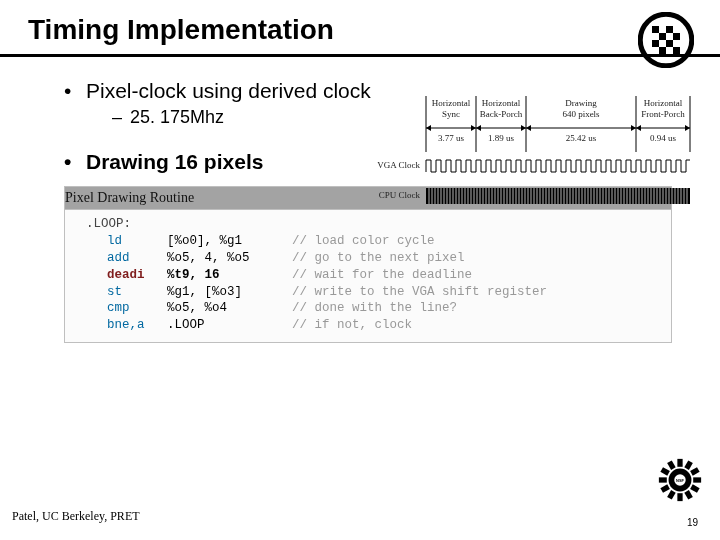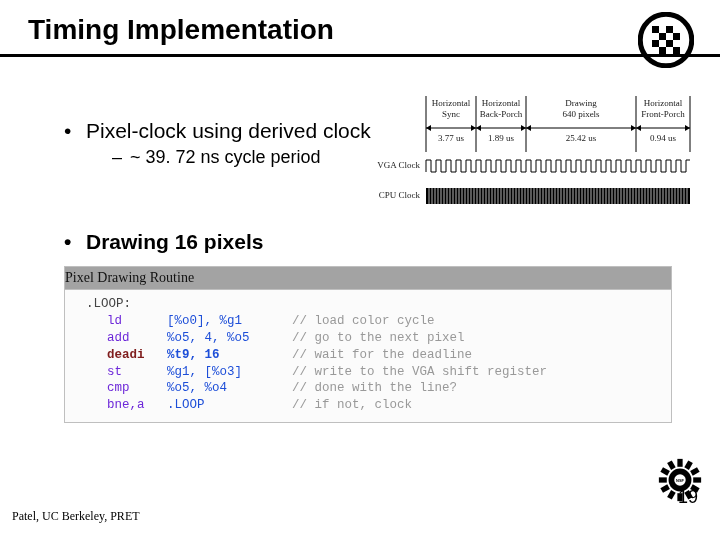--- a/index.html
+++ b/index.html
@@ -39,21 +39,21 @@
     top: 12px;
     right: 26px;
     width: 56px;
     height: 56px;
   }
   .content {
     padding: 22px 0 0 36px;
     font-size: 21px;
     color: #000;
   }
-  .bullet { list-style: none; margin-top: 40px; }
+  .bullet { list-style: none; }
   .bullet > li {
     position: relative;
     padding-left: 22px;
     margin-bottom: 4px;
   }
   .bullet > li::before {
     content: "•";
     position: absolute;
     left: 0;
     top: 0;
@@ -99,38 +99,38 @@
     border-bottom: 1px solid #bfbfbf;
     padding: 3px 0;
     background: #a3a3a3;
   }
   .code-body {
     padding: 6px 12px 8px 12px;
     white-space: pre;
     line-height: 1.35;
   }
   .code-body .label { color: #444; margin-left: 9px; }
-  .code-body .op { color: #6d28d9; display:inline-block; width:60px;}
+  .code-body .op { color: #0369a1; display:inline-block; width:60px;}
   .code-body .bold { color:#7f1d1d; font-weight:bold;}
-  .code-body .arg { color:#1d4ed8; display:inline-block; width:110px;}
+  .code-body .arg { color:#000000; display:inline-block; width:110px;}
   .code-body .cm { color:#999; }
   .footer-left {
     position: absolute;
     left: 12px;
     bottom: 16px;
     font-family: Liberation Serif, serif;
     font-size: 12px;
     color: #000;
   }
   .footer-right {
     position: absolute;
     right: 22px;
-    bottom: 32px;
+    bottom: 12px;
     font-family: Arial, Helvetica, sans-serif;
-    font-size: 18px;
+    font-size: 10px;
     color: #000;
   }
   .gear-logo {
     position: absolute;
     right: 18px;
     bottom: 38px;
     width: 44px;
     height: 44px;
   }
 </style>
@@ -157,21 +157,21 @@
       <rect x="12.5" y="37.5" width="12.5" height="12.5" fill="#000"></rect>
       <rect x="37.5" y="37.5" width="12.5" height="12.5" fill="#000"></rect>
     </g>
   </svg>
 
   <div class="content">
     <ul class="bullet">
       <li>
         <span>Pixel-clock using derived clock</span>
         <ul class="sub">
-          <li>~ 39. 72 ns cycle period</li>
+          <li>25. 175Mhz</li>
         </ul>
       </li>
     </ul>
   </div>
 
   <svg class="timing-diagram" viewBox="0 0 322 120">
     <g font-family="Georgia, serif" font-size="9" fill="#222">
 
       <g id="seg0">
         <line x1="52" y1="32" x2="102" y2="32" stroke="#000"></line>

